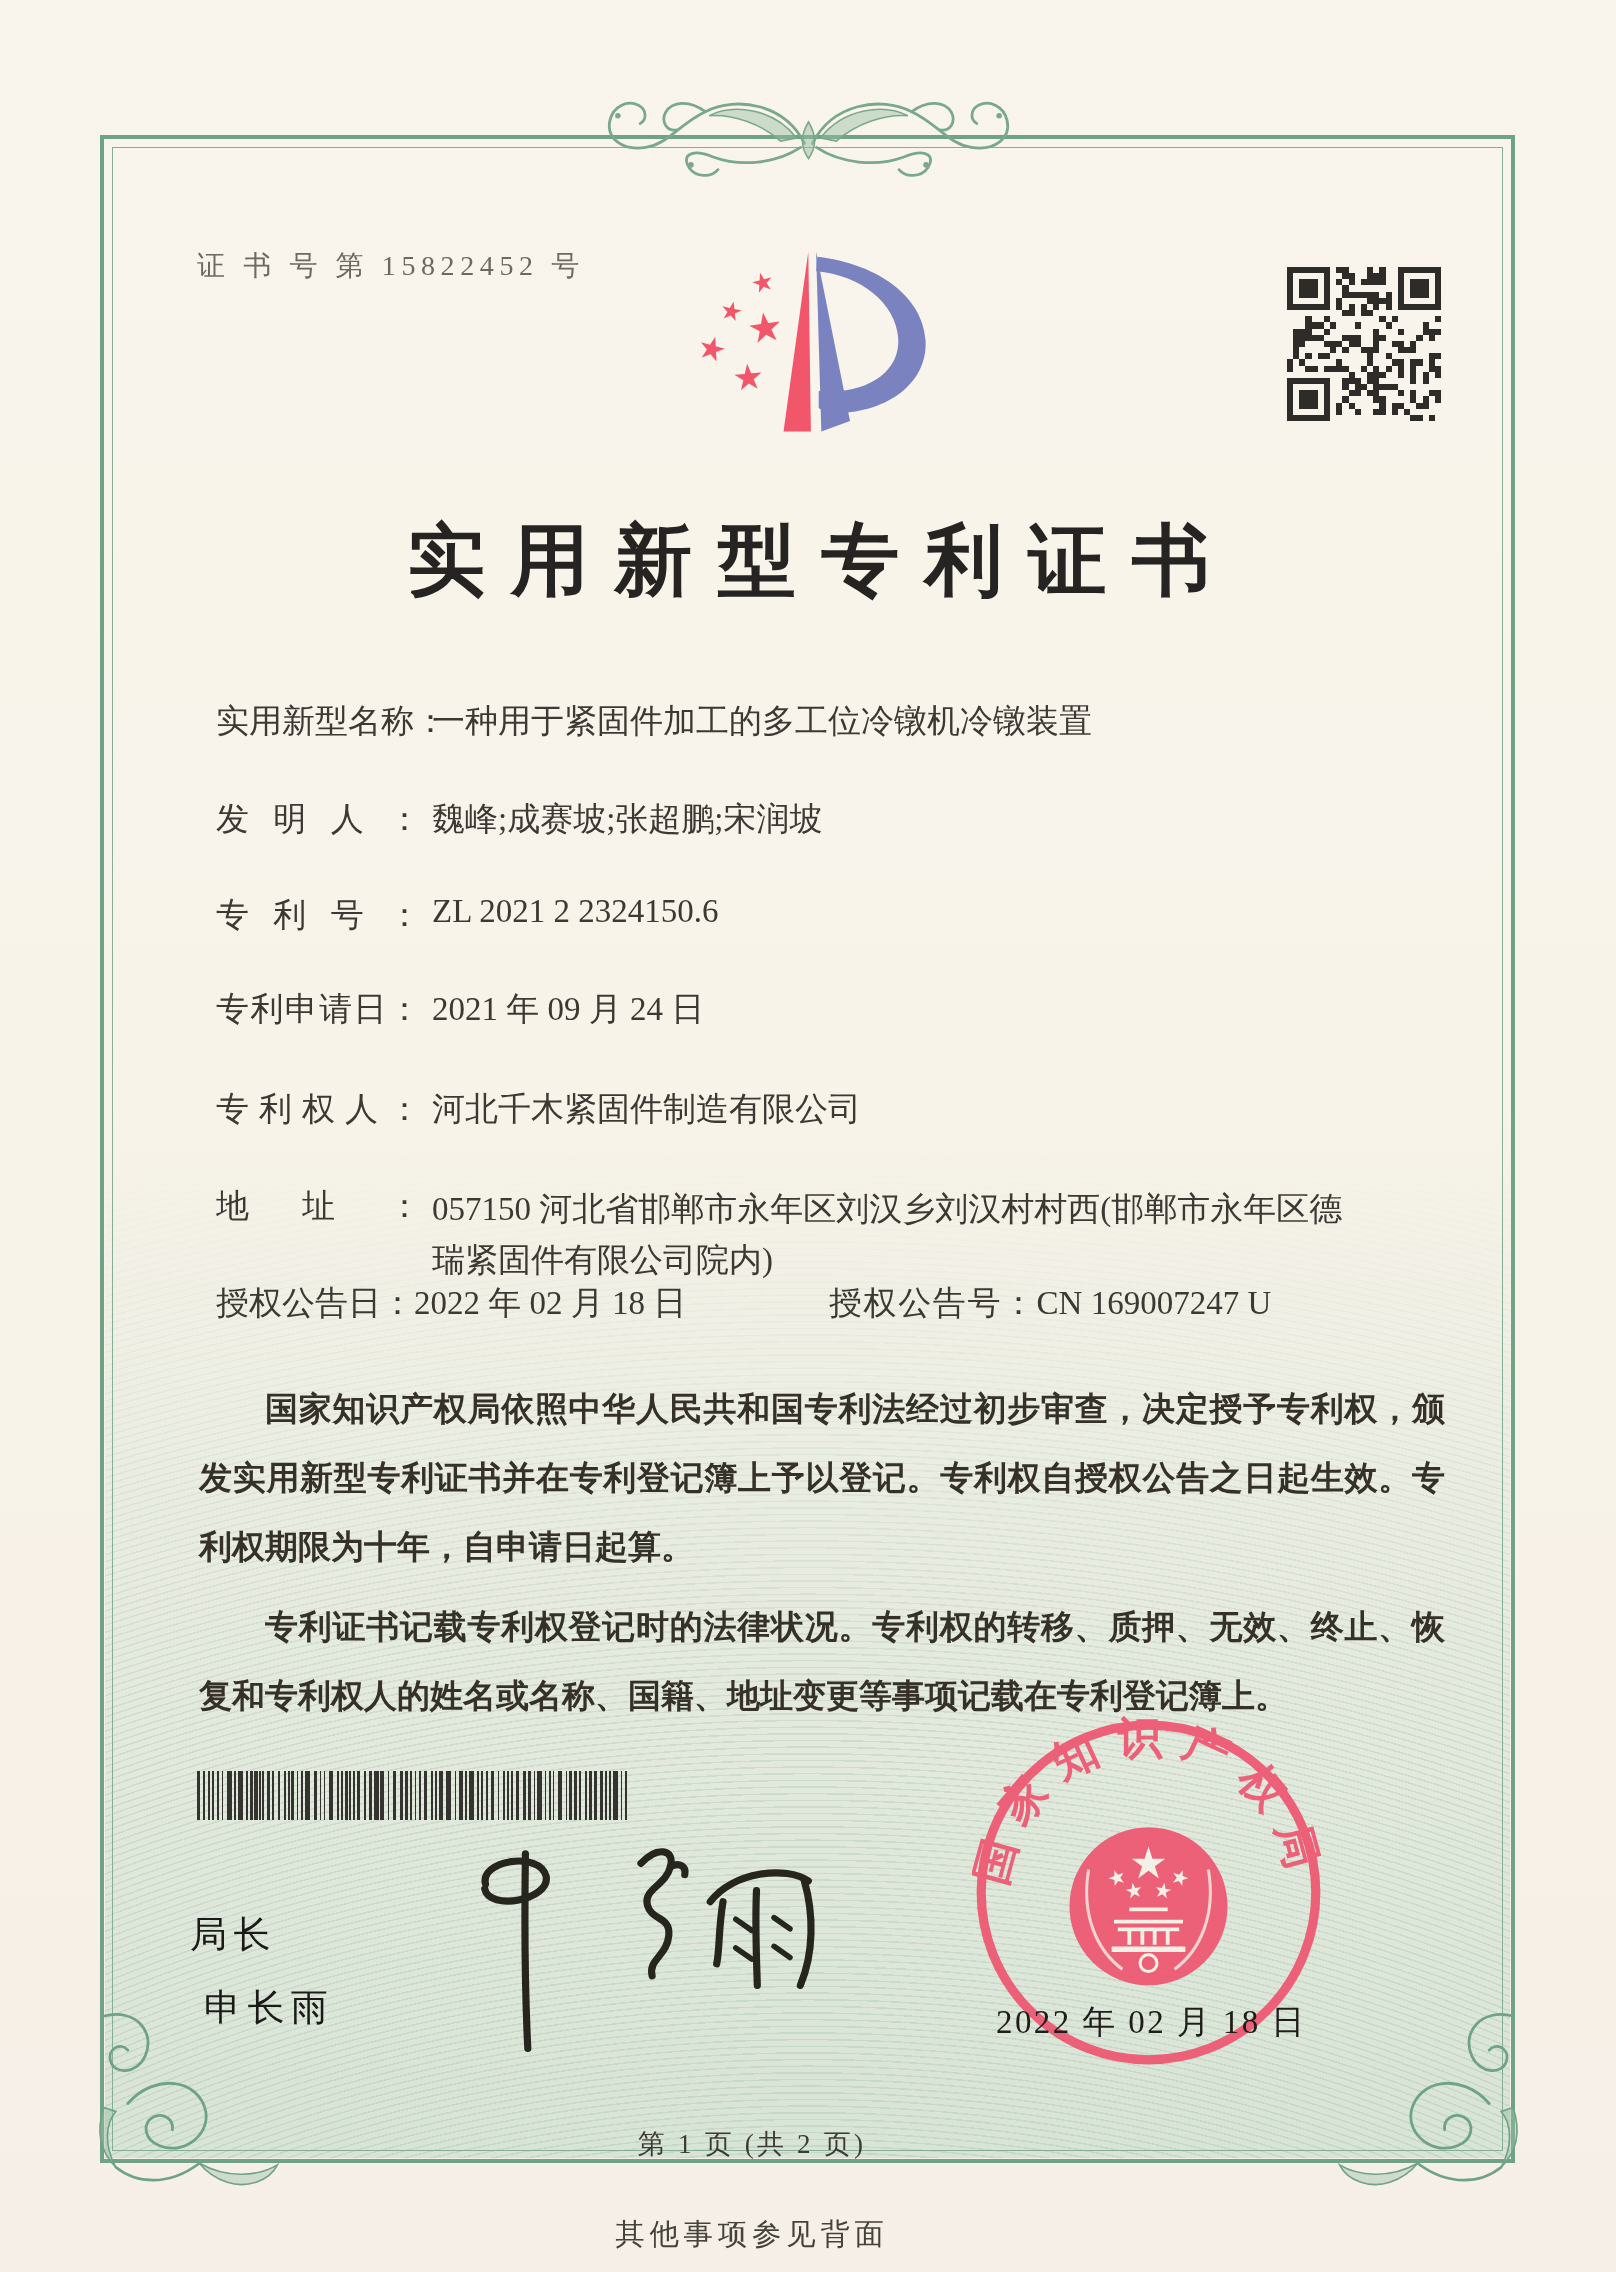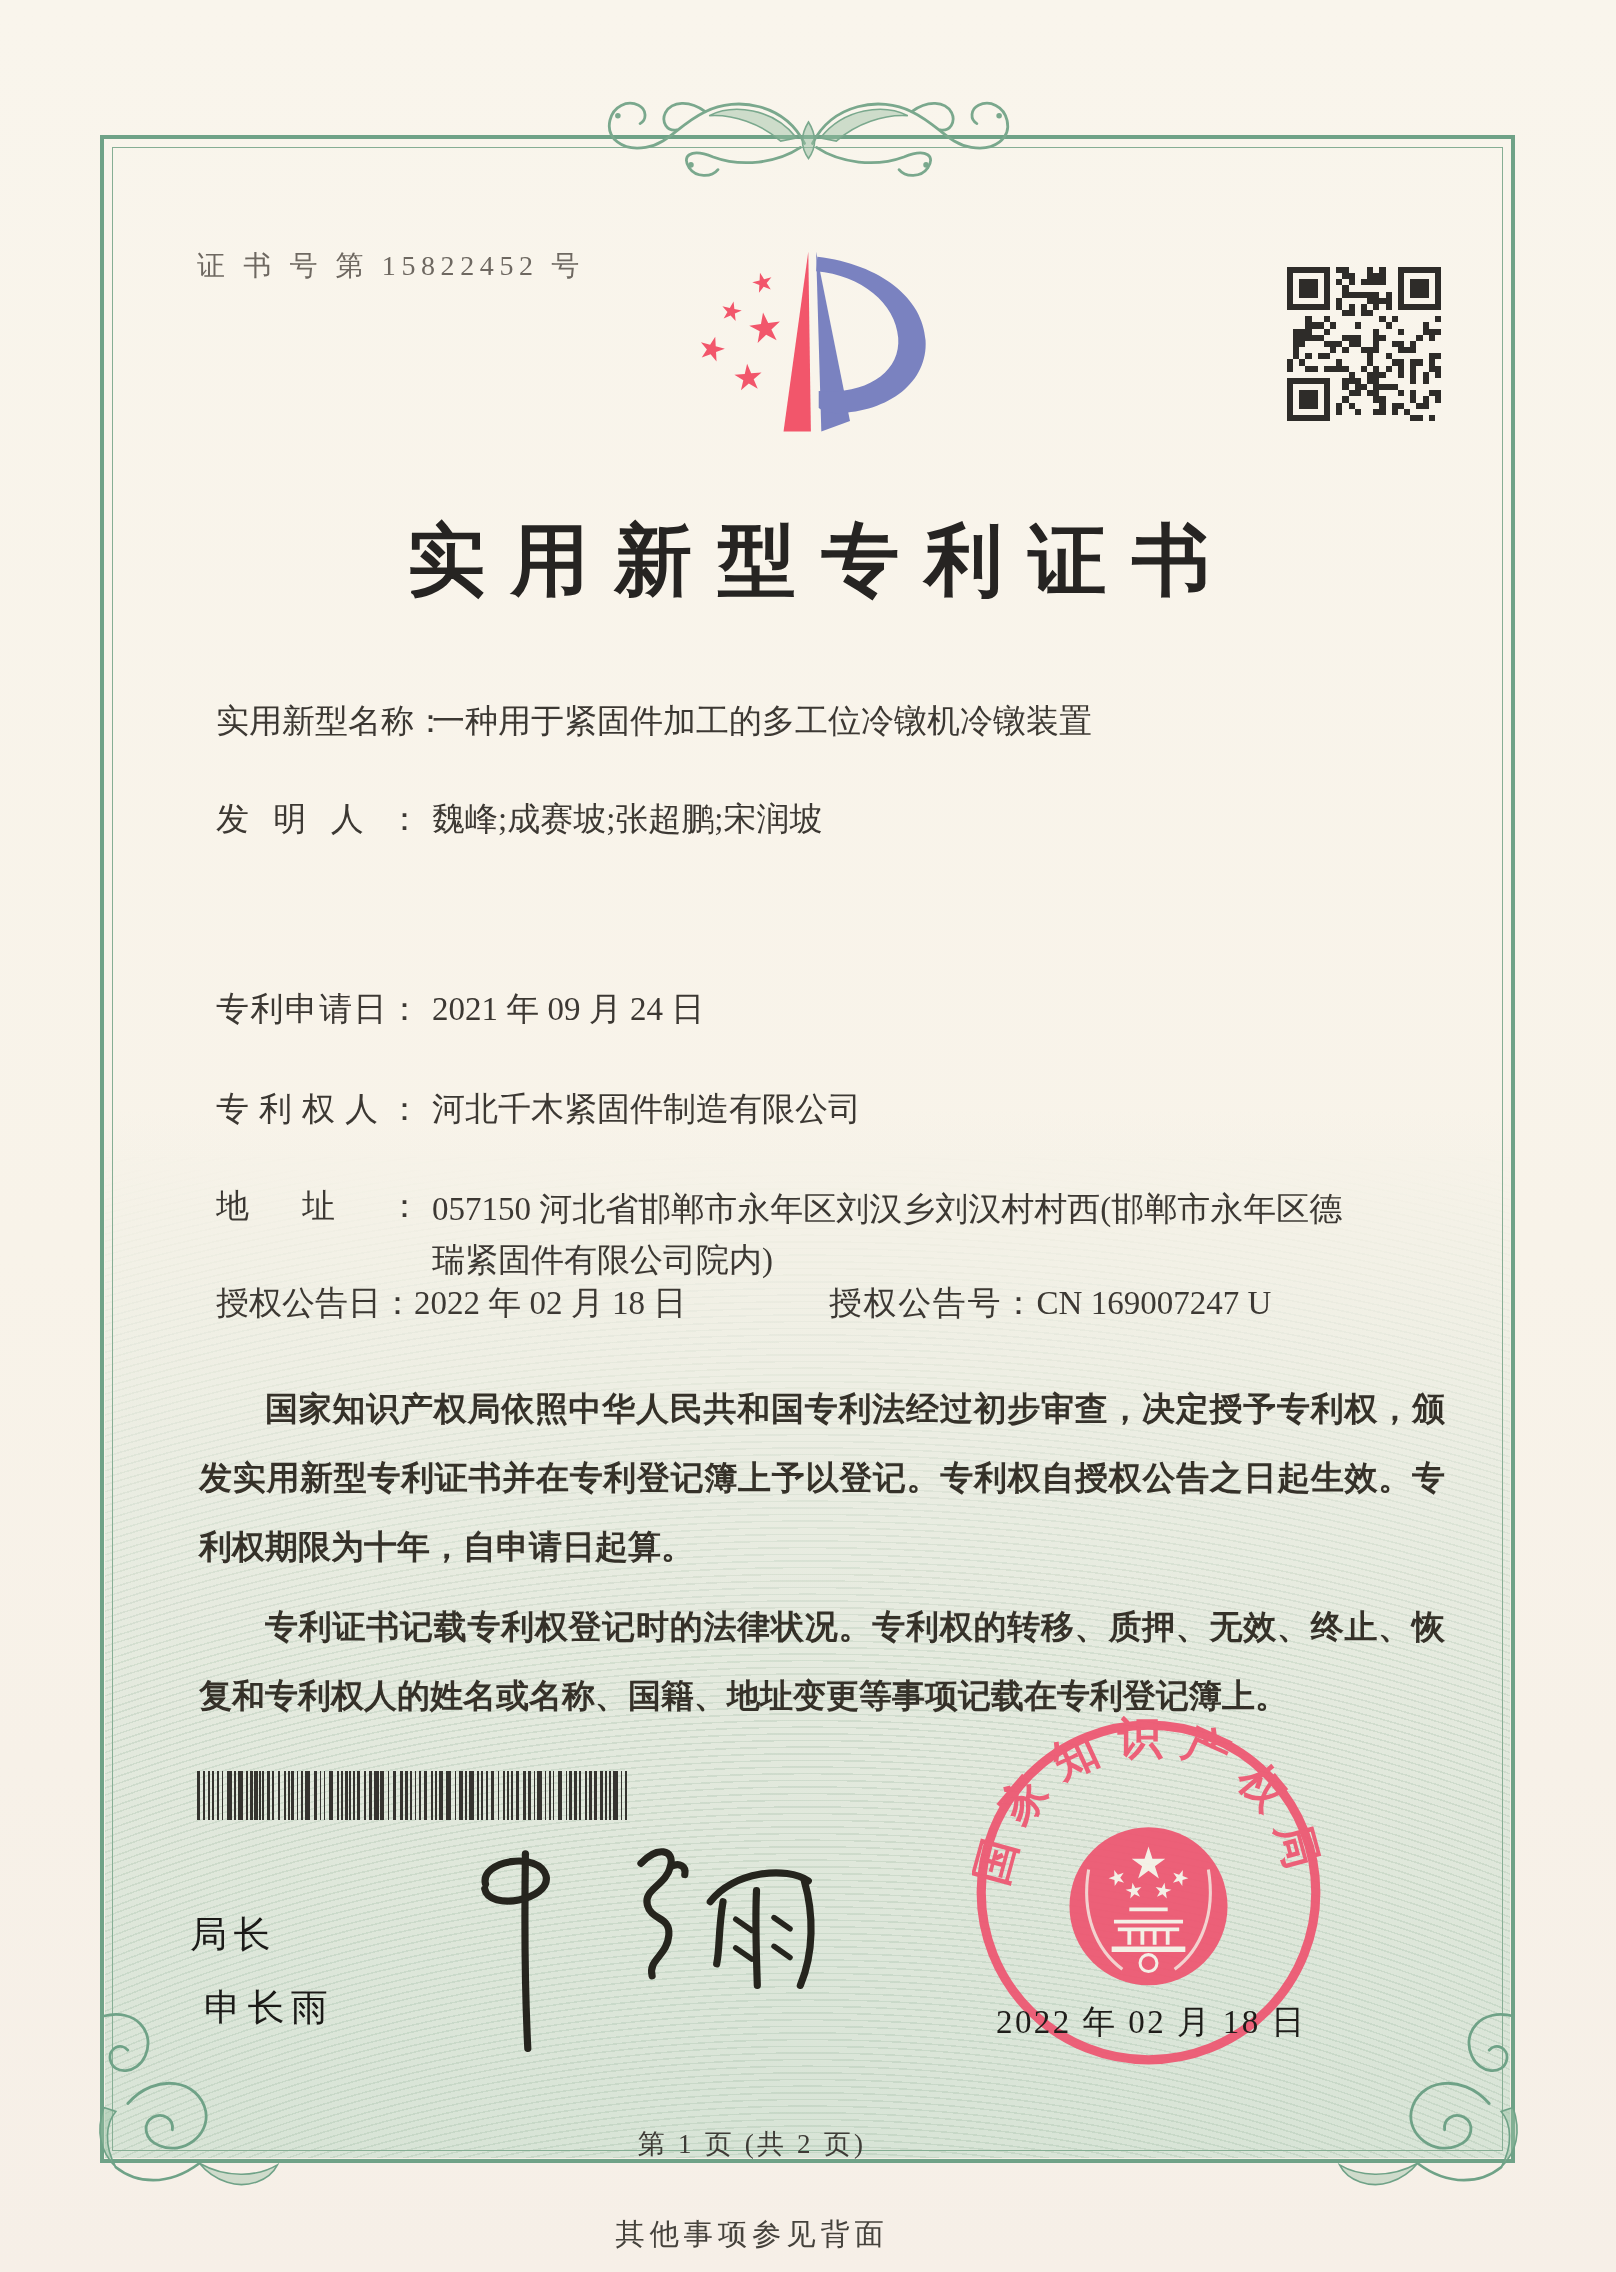--- a/index.html
+++ b/index.html
@@ -405,20 +405,23 @@
   </div>
 
   <div class="title">实用新型专利证书</div>
 
   <div class="row" style="top:699px">
     <span class="lbl">实用新型名称：</span><span class="val">一种用于紧固件加工的多工位冷镦机冷镦装置</span>
   </div>
   <div class="row" style="top:797px">
     <span class="lbl">发明人：</span><span class="val">魏峰;成赛坡;张超鹏;宋润坡</span>
   </div>
+  <div class="row" style="top:893px">
+    <span class="lbl">专利号：</span><span class="val">ZL 2021 2 2324150.6</span>
+  </div>
   <div class="row" style="top:987px">
     <span class="lbl">专利申请日：</span><span class="val">2021 年 09 月 24 日</span>
   </div>
   <div class="row" style="top:1087px">
     <span class="lbl">专利权人：</span><span class="val">河北千木紧固件制造有限公司</span>
   </div>
   <div class="row" style="top:1184px">
     <span class="lbl">地址：</span><span class="val wrap">057150 河北省邯郸市永年区刘汉乡刘汉村村西(邯郸市永年区德瑞紧固件有限公司院内)</span>
   </div>
   <div class="row auth" style="top:1281px">

